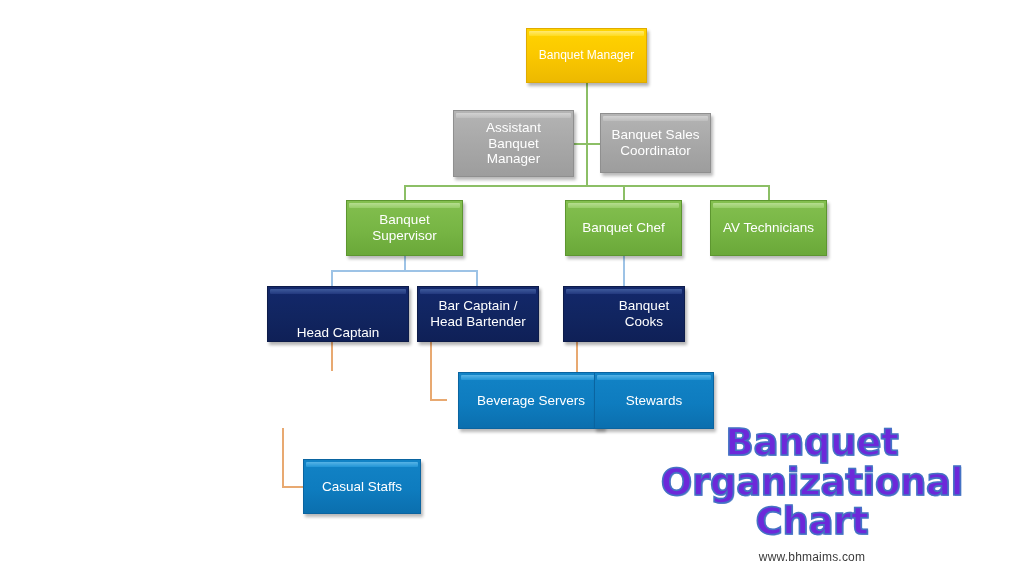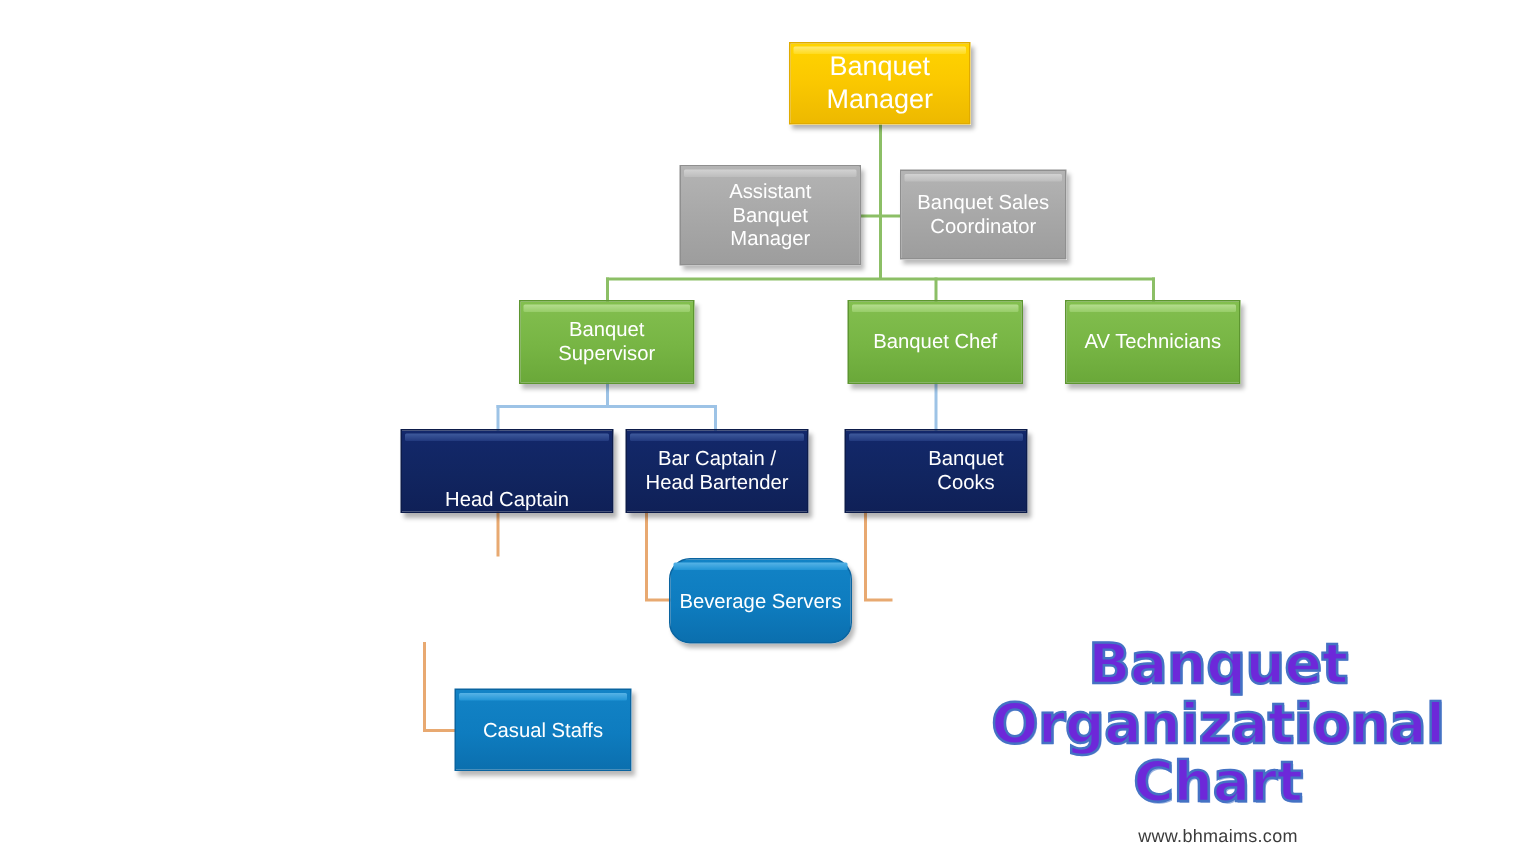--- a/index.html
+++ b/index.html
@@ -49,21 +49,21 @@
     border-radius: 1px;
     pointer-events: none;
   }
 
   
   .n-yellow {
     background: linear-gradient(180deg, #fdd battle 0%, #f6c700 100%);
     background: linear-gradient(180deg, #ffd400 0%, #fbc900 45%, #edb900 100%);
     border: 1px solid #e0ab00;
     box-shadow: 2px 3px 3px rgba(0,0,0,0.30);
-    font-size: 18px;
+    font-size: 12px;
   }
   .n-yellow::before {
     background: linear-gradient(180deg, #ffe970 0%, #ffdb1e 100%);
   }
 
   
   .n-gray {
     background: linear-gradient(180deg, #b4b4b4 0%, #a8a8a8 50%, #9d9d9d 100%);
     border: 1px solid #8f8f8f;
     box-shadow: 2px 3px 3px rgba(0,0,0,0.28);
@@ -214,24 +214,27 @@
   <div class="node n-navy" style="left:417px; top:286px; width:122px; height:56px;">
     <span class="label">Bar Captain /
 Head Bartender</span>
   </div>
 
   <div class="node n-navy" style="left:563px; top:286px; width:122px; height:56px;padding-left:40px;">
     <span class="label">Banquet Cooks</span>
   </div>
 
 
-  <div class="node n-blue" style="left:446px; top:372px; width:122px; height:57px;border-radius:14px;">
+  <div class="node n-blue" style="left:458px; top:372px; width:146px; height:57px;">
     <span class="label">Beverage Servers</span>
   </div>
 
+  <div class="node n-blue" style="left:594px; top:372px; width:120px; height:57px;">
+    <span class="label">Stewards</span>
+  </div>
 
   <div class="node n-blue" style="left:303px; top:459px; width:118px; height:55px;">
     <span class="label">Casual Staffs</span>
   </div>
 
   <div id="title-block">
     <div id="chart-title">Banquet Organizational
 Chart</div>
     <div id="chart-website">www.bhmaims.com</div>
   </div>

